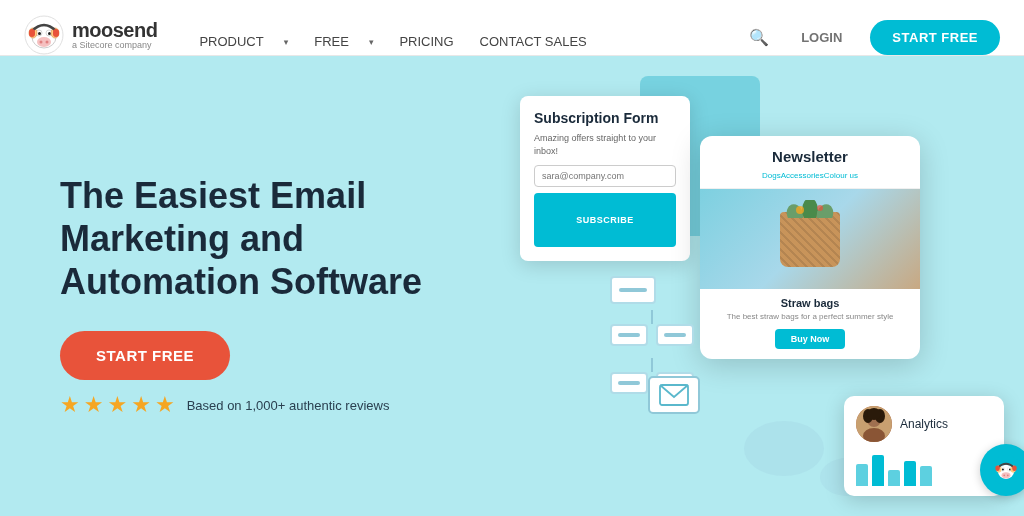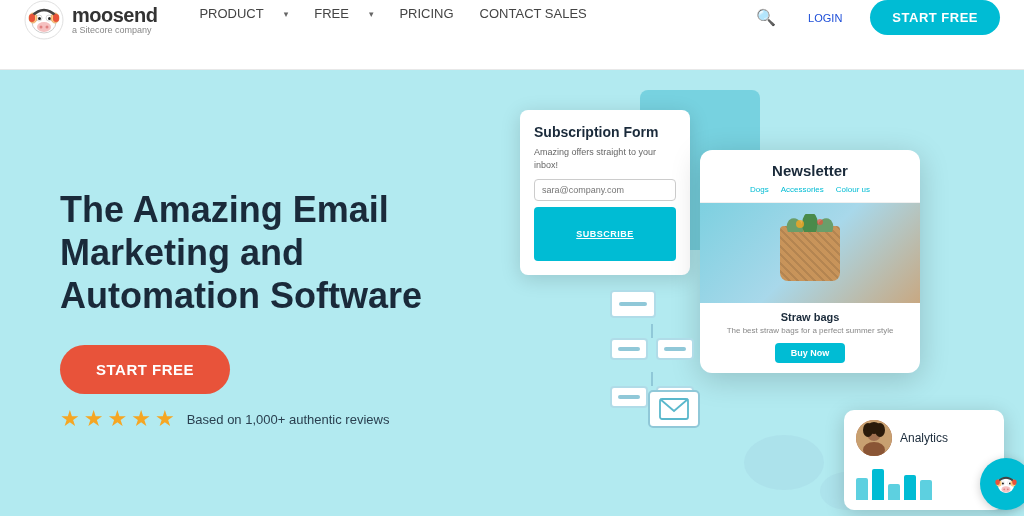--- a/index.html
+++ b/index.html
@@ -1,23 +1,23 @@
 <!DOCTYPE html>
 <html><head>
   <meta charset="utf-8">
   <style>
     * { box-sizing: border-box; margin: 0; padding: 0; }
     body { font-family: 'Segoe UI', Arial, sans-serif; overflow: hidden; }
 
     
     .navbar {
       background: #fff;
-      height: 70px;
-      display: flex;
-      align-items: flex-start;
+      height: 56px;
+      display: flex;
+      align-items: flex-end;
       padding: 0 24px;
       border-bottom: 1px solid #e8e8e8;
       position: relative;
       z-index: 10;
     }
     .logo-area {
       display: flex;
       align-items: center;
       margin-right: 32px;
     }
@@ -67,23 +67,23 @@
       align-items: center;
       gap: 16px;
     }
     .search-icon-wrap {
       cursor: pointer;
       font-size: 16px;
       color: #555;
       padding: 4px;
     }
     .login-btn {
-      font-size: 11px;
-      color: #1d4ed8;
-      font-weight: 400;
+      font-size: 13px;
+      color: #737373;
+      font-weight: 700;
       cursor: pointer;
       padding: 6px 12px;
       text-decoration: none;
     }
     .start-free-btn-nav {
       background: #00bcd4;
       color: #fff;
       border: none;
       border-radius: 24px;
       padding: 10px 22px;
@@ -209,21 +209,20 @@
       color: #fff;
       border: none;
       border-radius: 4px;
       width: 100%;
       padding: 22px;
       font-size: 9px;
       font-weight: 700;
       cursor: pointer;
       text-transform: uppercase;
       letter-spacing: 0.5px;
-      text-decoration: underline;
     }
 
     
     .deco-blue-rect {
       position: absolute;
       top: 20px;
       left: 160px;
       width: 120px;
       height: 160px;
       background: #5ec8d8;
@@ -251,21 +250,21 @@
     .newsletter-title {
       font-size: 15px;
       font-weight: 700;
       color: #1a2a3a;
       text-align: center;
       margin-bottom: 6px;
     }
     .newsletter-tabs {
       display: flex;
       justify-content: center;
-      gap: 12px;
+      gap: 0;
       font-size: 8px;
       color: #00bcd4;
     }
     .newsletter-img {
       width: 100%;
       height: 100px;
       background: linear-gradient(135deg, #7dd0e0 0%, #a8d8ea 50%, #c8a882 100%);
       position: relative;
       display: flex;
       align-items: center;
@@ -507,21 +506,21 @@
   <div class="nav-right">
     <span class="search-icon-wrap">🔍</span>
     <a class="login-btn">LOGIN</a>
     <button class="start-free-btn-nav">START FREE</button>
   </div>
 </nav>
 
 <section class="hero">
 
   <div class="hero-left">
-    <h1 class="hero-title">The Amazing Email Marketing and Automation Software</h1>
+    <h1 class="hero-title">The Easiest Email Marketing and Automation Software</h1>
     <button class="hero-cta-btn">START FREE</button>
     <div class="stars-row">
       <div class="stars">
         <span class="star">★</span>
         <span class="star">★</span>
         <span class="star">★</span>
         <span class="star">★</span>
         <span class="star">★</span>
       </div>
       <span class="reviews-text">Based on 1,000+ authentic reviews</span>

